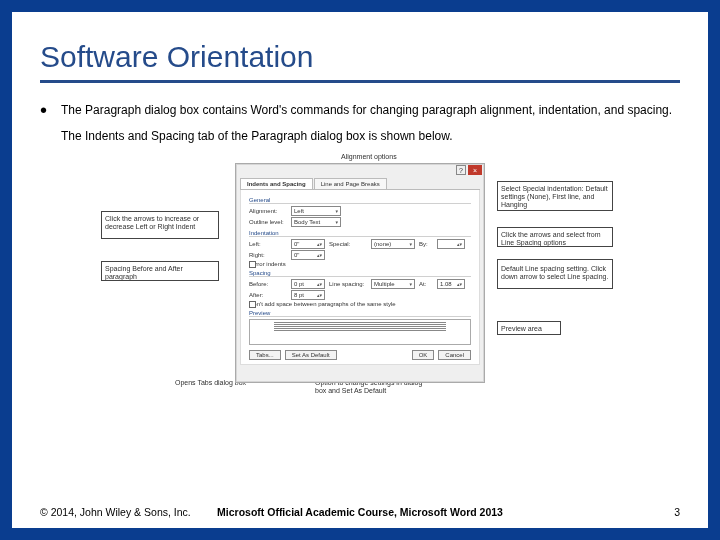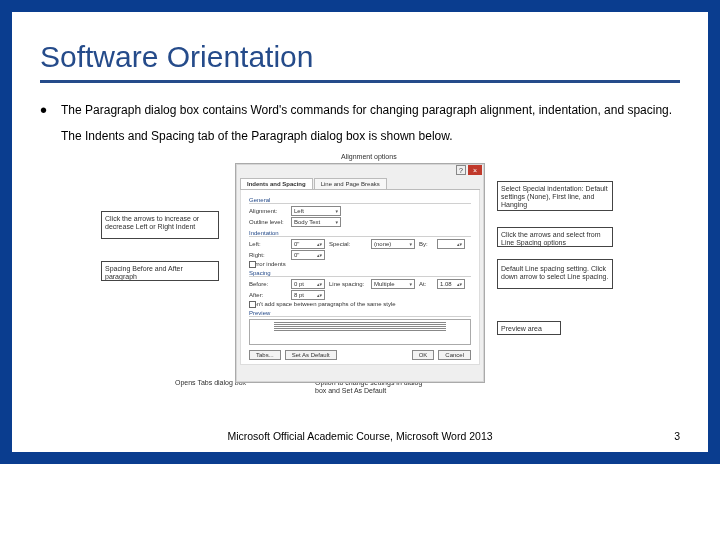--- a/index.html
+++ b/index.html
@@ -1,18 +1,18 @@
 <!DOCTYPE html>
 <html><head>
 <meta charset="utf-8">
 <style>
   * { box-sizing: border-box; margin: 0; padding: 0; }
   html, body { width: 720px; height: 540px; font-family: Arial, sans-serif; }
   .slide {
-    width: 720px; height: 464px;
+    width: 720px; height: 540px;
     border: 12px solid #0a3d8f;
     background: #fff; position: relative;
     padding: 28px 28px 10px 28px;
   }
   .title {
     color: #254b8a; font-size: 30px; font-weight: 400;
     padding-bottom: 6px; border-bottom: 3px solid #254b8a;
     margin-bottom: 14px;
   }
   .body { display: flex; }
@@ -49,21 +49,21 @@
   .preview-box { border:1px solid #aaa; height:26px; margin-top:2px; background:#fff; padding:2px;}
   .preview-lines { display:flex; flex-direction:column; gap:1px; align-items:center;}
   .preview-lines div { height:1px; background:#888; width:80%;}
   .dlg-btns { position:absolute; bottom:4px; left:0; right:0; display:flex; justify-content:space-between; padding:0 8px;}
   .btn { border:1px solid #888; background:#f3f3f3; font-size:6px; padding:1px 6px; }
   .footer {
     position: absolute; bottom: 10px; left: 28px; right: 28px;
     display: flex; justify-content: space-between; align-items: flex-end;
     font-size: 10.5px; color: #000;
   }
-  .footer .center { position:absolute; left:0; right:0; text-align:center; }
+  .footer .center { position:absolute; left:0; right:0; text-align:center;font-weight:bold; }
   .footer .right { margin-left:auto; }
   .box { border:1px solid #444; position:absolute; }
 </style>
 </head>
 <body>
 
 <div class="slide">
   <h1 class="title">Software Orientation</h1>
 
   <div class="body">
@@ -201,16 +201,17 @@
               <div class="btn">Cancel</div>
             </div>
           </div>
         </div>
       </div>
 
     </div>
   </div>
 
   <div class="footer">
+    <span>© 2014, John Wiley &amp; Sons, Inc.</span>
     <span class="center">Microsoft Official Academic Course, Microsoft Word 2013</span>
     <span class="right">3</span>
   </div>
 </div>
 
 </body></html>

